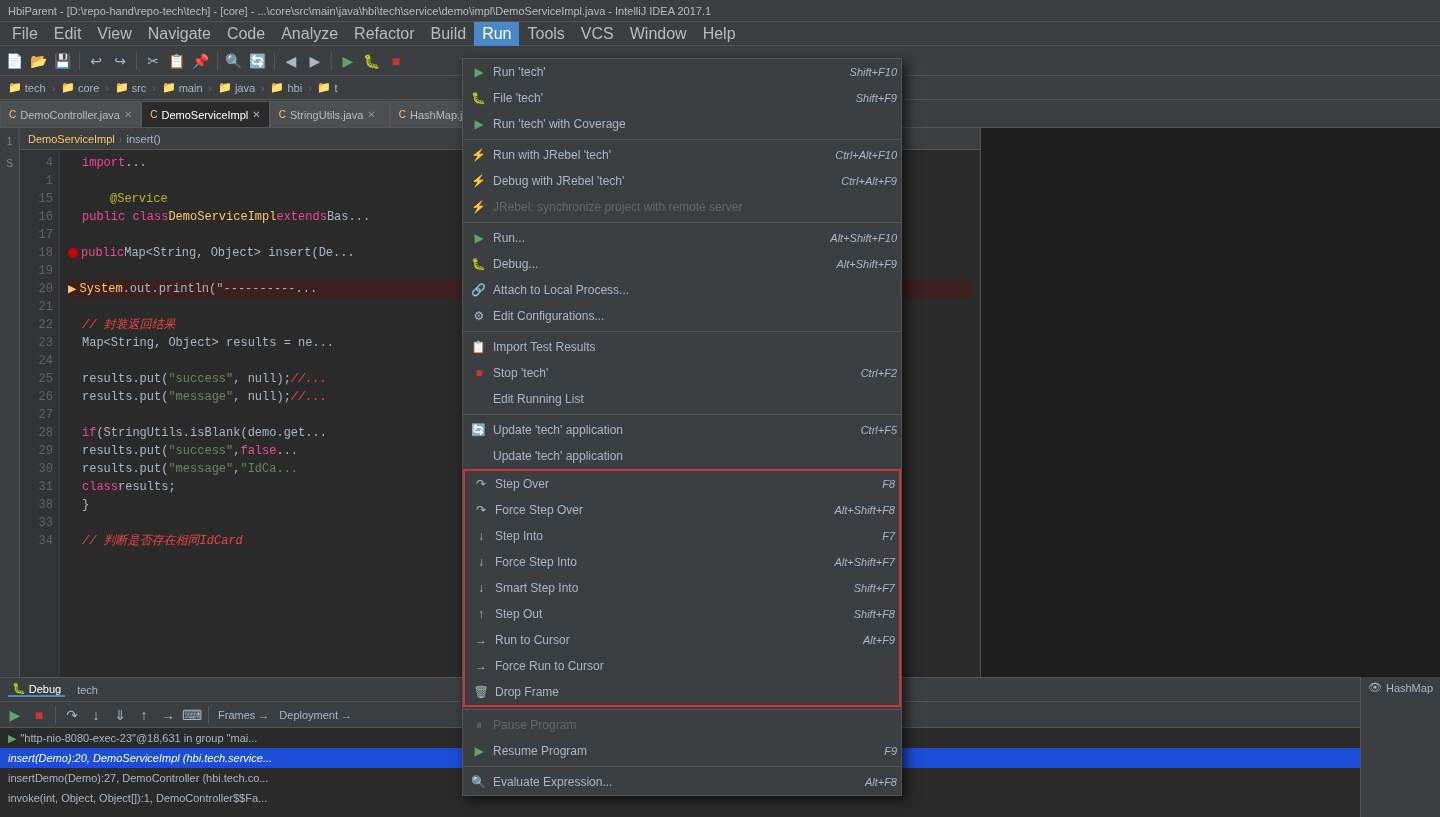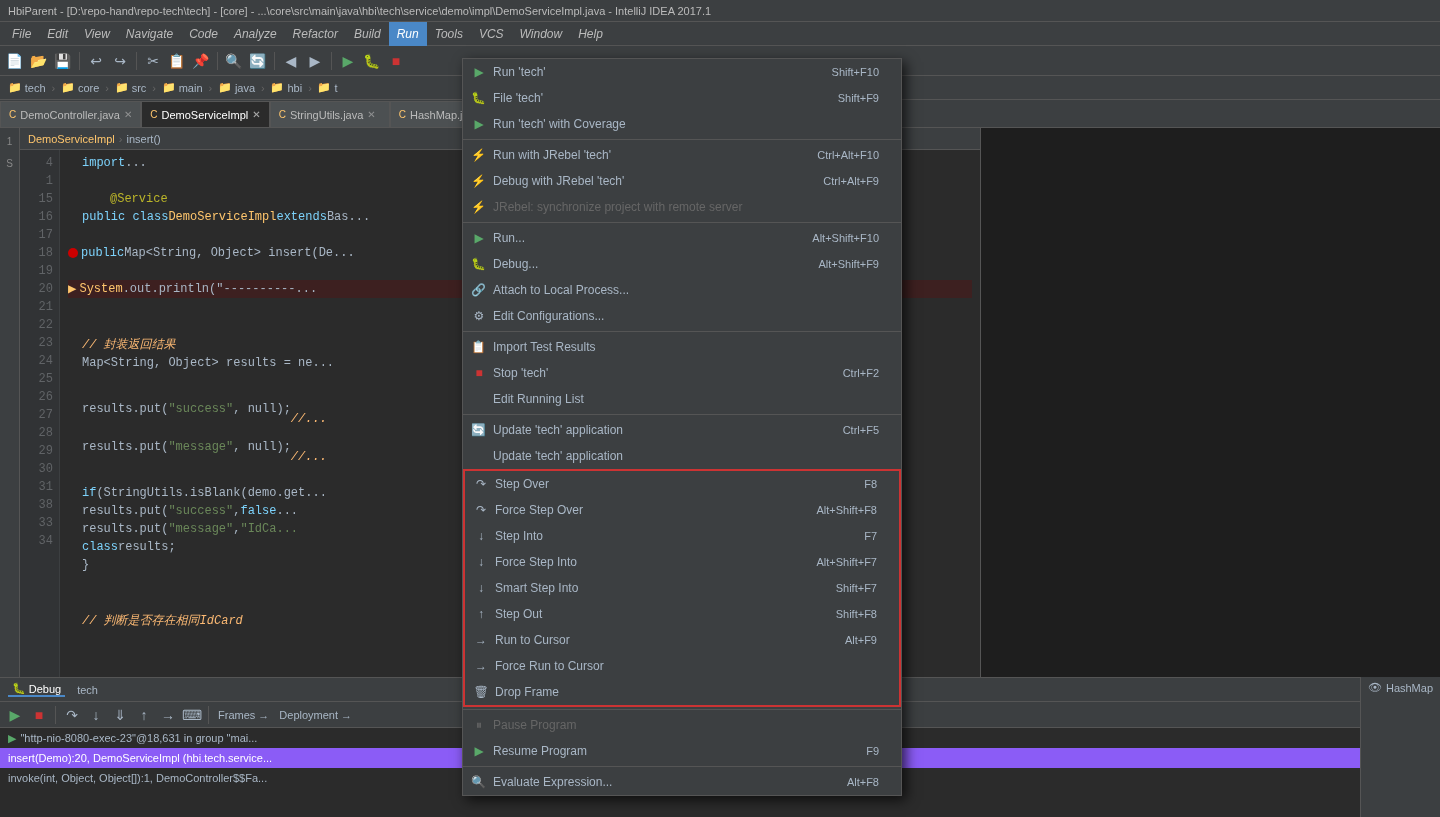--- a/index.html
+++ b/index.html
@@ -32,25 +32,24 @@
       height: 24px;
       display: flex;
       align-items: center;
       padding: 0 4px;
       border-bottom: 1px solid #555;
     }
     .menu-item {
       padding: 2px 8px;
       cursor: pointer;
       color: #bbbbbb;
-      font-size: 12px;
+      font-size: 16px;
       height: 24px;
       display: flex;
       align-items: center;
-      font-style: italic;
     }
     .menu-item.active { background: #4a88c7; color: white; }
 
     
     #toolbar {
       background: #3c3f41;
       height: 30px;
       display: flex;
       align-items: center;
       padding: 0 4px;
@@ -188,23 +187,23 @@
     #code-lines {
       flex: 1;
       font-family: 'Courier New', monospace;
       font-size: 12px;
       line-height: 18px;
       padding: 4px 8px;
       overflow: hidden;
     }
     .code-line { display: flex; align-items: center; min-height: 18px; }
     .code-line.highlighted { background: #3d2020; }
-    .kw { color: #7dd3fc; }
+    .kw { color: #ec4899; }
     .str { color: #6a8759; }
-    .cm { color: #fdba74; font-style: italic; margin-top: 20px; }
+    .cm { color: #ef4444; font-style: italic; }
     .cn { color: #ffc66d; }
     .annotation { color: #bbb529; margin-left: 28px; }
     .bp-dot {
       width: 10px;
       height: 10px;
       background: #cc0000;
       border-radius: 50%;
       margin-right: 3px;
       flex-shrink: 0;
     }
@@ -263,21 +262,21 @@
       font-size: 11px;
     }
     .debug-row {
       height: 20px;
       display: flex;
       align-items: center;
       padding: 0 8px;
       gap: 4px;
       color: #a9b7c6;
     }
-    .debug-row.selected { background: #8b5cf6; color: #ffffff; }
+    .debug-row.selected { background: #1d4ed8; color: #ffffff; font-style: italic; }
 
     
     #run-dropdown {
       position: absolute;
       top: 58px;
       left: 462px;
       width: 440px;
       background: #3c3f41;
       border: 1px solid #555;
       box-shadow: 4px 4px 12px rgba(0,0,0,0.7);
@@ -290,23 +289,24 @@
       padding: 0 12px 0 8px;
       gap: 6px;
       cursor: pointer;
       color: #a9b7c6;
       font-size: 12px;
       position: relative;
     }
     .dd-item.disabled { color: #666; cursor: default; }
     .dd-item .shortcut {
       position: absolute;
-      right: 22px;
+      right: 4px;
       color: #888;
       font-size: 11px;
+      font-style: italic;
     }
     .dd-item .shortcut.active { color: #a9b7c6; }
     .dd-separator {
       height: 1px;
       background: #555;
       margin: 2px 0;
     }
     .dd-icon {
       width: 16px;
       height: 16px;
@@ -608,20 +608,23 @@
   </div>
   <div id="debug-content">
     <div class="debug-row">
       <span style="color:#59a869;">▶</span>
       <span>"http-nio-8080-exec-23"@18,631 in group "mai...</span>
     </div>
     <div class="debug-row selected">
       <span>insert(Demo):20, DemoServiceImpl (hbi.tech.service...</span>
     </div>
     <div class="debug-row">
+      <span>insertDemo(Demo):27, DemoController (hbi.tech.co...</span>
+    </div>
+    <div class="debug-row">
       <span>invoke(int, Object, Object[]):1, DemoController$$Fa...</span>
     </div>
   </div>
 </div>
 
 <div id="run-dropdown">
 
   <div class="dd-item">
     <span class="dd-icon run-green">▶</span>
     <span>Run 'tech'</span>

